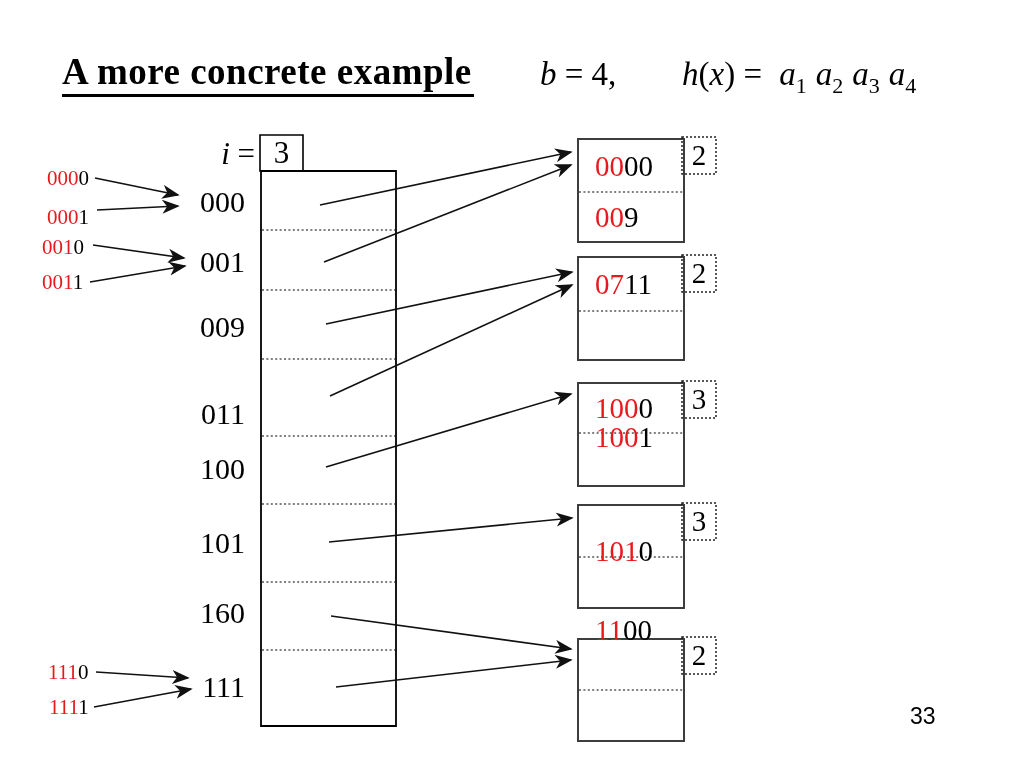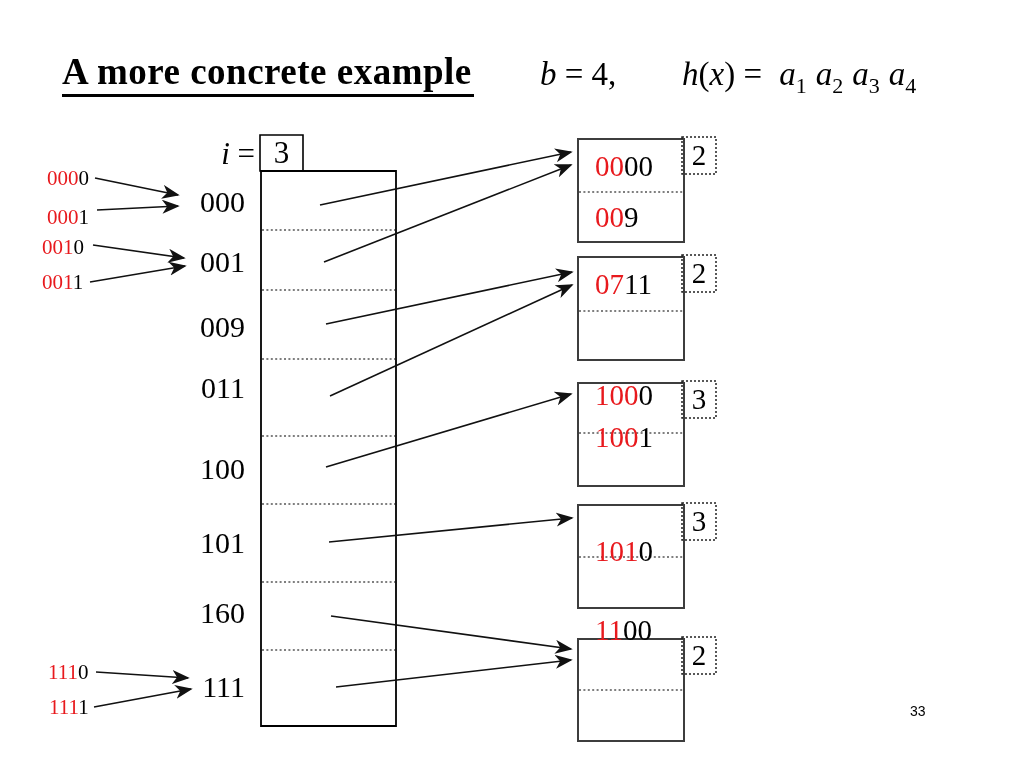--- a/index.html
+++ b/index.html
@@ -12,21 +12,21 @@
   .it{font-style:italic;}
   .math sub{font-size:22px;font-style:normal;line-height:0;}
   .term{margin-left:9px;}
   .dirlabel{font-size:30px;line-height:32px;width:60px;text-align:right;}
   .key{font-size:21px;line-height:22px;white-space:nowrap;}
   .red{color:var(--red,#e8191d);}
   .brow{font-size:29px;line-height:30px;white-space:nowrap;}
   .depth{font-size:29px;line-height:34px;width:34px;text-align:center;}
   .ibox-label{font-size:31px;line-height:34px;width:56px;text-align:right;}
   .ibox-val{font-size:31px;line-height:36px;width:43px;text-align:center;}
-  .page{font-family:"Liberation Sans", sans-serif;font-size:14px;}
+  .page{font-family:"Liberation Sans", sans-serif;font-size:23px;}
   svg line,svg rect{vector-effect:non-scaling-stroke;}
 </style>
 </head>
 <body>
 
 <div class="slide">
 
   <svg class="abs" style="left:0;top:0" width="1024" height="768">
     <defs>
       <marker id="arr" viewBox="0 0 10 8" markerWidth="11" markerHeight="9" refX="9" refY="4" orient="auto">
@@ -104,39 +104,39 @@
   </div>
 
   <div class="abs ibox-label" style="left:199px;top:137px">
     <span class="it">i</span><span> =</span>
   </div>
   <div class="abs ibox-val" style="left:260px;top:135px">3</div>
 
   <div class="abs dirlabel" style="left:185px;top:186px">000</div>
   <div class="abs dirlabel" style="left:185px;top:246px">001</div>
   <div class="abs dirlabel" style="left:185px;top:311px">009</div>
-  <div class="abs dirlabel" style="left:185px;top:372px">011</div>
+  <div class="abs dirlabel" style="left:185px;top:398px">011</div>
   <div class="abs dirlabel" style="left:185px;top:453px">100</div>
   <div class="abs dirlabel" style="left:185px;top:527px">101</div>
   <div class="abs dirlabel" style="left:185px;top:597px">160</div>
   <div class="abs dirlabel" style="left:185px;top:671px">111</div>
 
   <div class="abs key" style="left:47px;top:167px"><span class="red">000</span><span>0</span></div>
   <div class="abs key" style="left:47px;top:206px"><span class="red">000</span><span>1</span></div>
   <div class="abs key" style="left:42px;top:236px"><span class="red">001</span><span>0</span></div>
   <div class="abs key" style="left:42px;top:271px"><span class="red">001</span><span>1</span></div>
   <div class="abs key" style="left:48px;top:661px"><span class="red">111</span><span>0</span></div>
   <div class="abs key" style="left:49px;top:696px"><span class="red">111</span><span>1</span></div>
 
   <div class="abs brow" style="left:595px;top:151px"><span class="red">00</span><span>00</span></div>
   <div class="abs brow" style="left:595px;top:202px"><span class="red">00</span><span>9</span></div>
 
   <div class="abs brow" style="left:595px;top:269px"><span class="red">07</span><span>11</span></div>
 
-  <div class="abs brow" style="left:595px;top:380px"><span class="red">100</span><span>0</span></div>
+  <div class="abs brow" style="left:595px;top:393px"><span class="red">100</span><span>0</span></div>
   <div class="abs brow" style="left:595px;top:422px"><span class="red">100</span><span>1</span></div>
 
   <div class="abs brow" style="left:595px;top:536px"><span class="red">101</span><span>0</span></div>
 
   <div class="abs brow" style="left:595px;top:615px"><span class="red">11</span><span>00</span></div>
 
   <div class="abs depth" style="left:682px;top:138px">2</div>
   <div class="abs depth" style="left:682px;top:256px">2</div>
   <div class="abs depth" style="left:682px;top:382px">3</div>
   <div class="abs depth" style="left:682px;top:504px">3</div>

